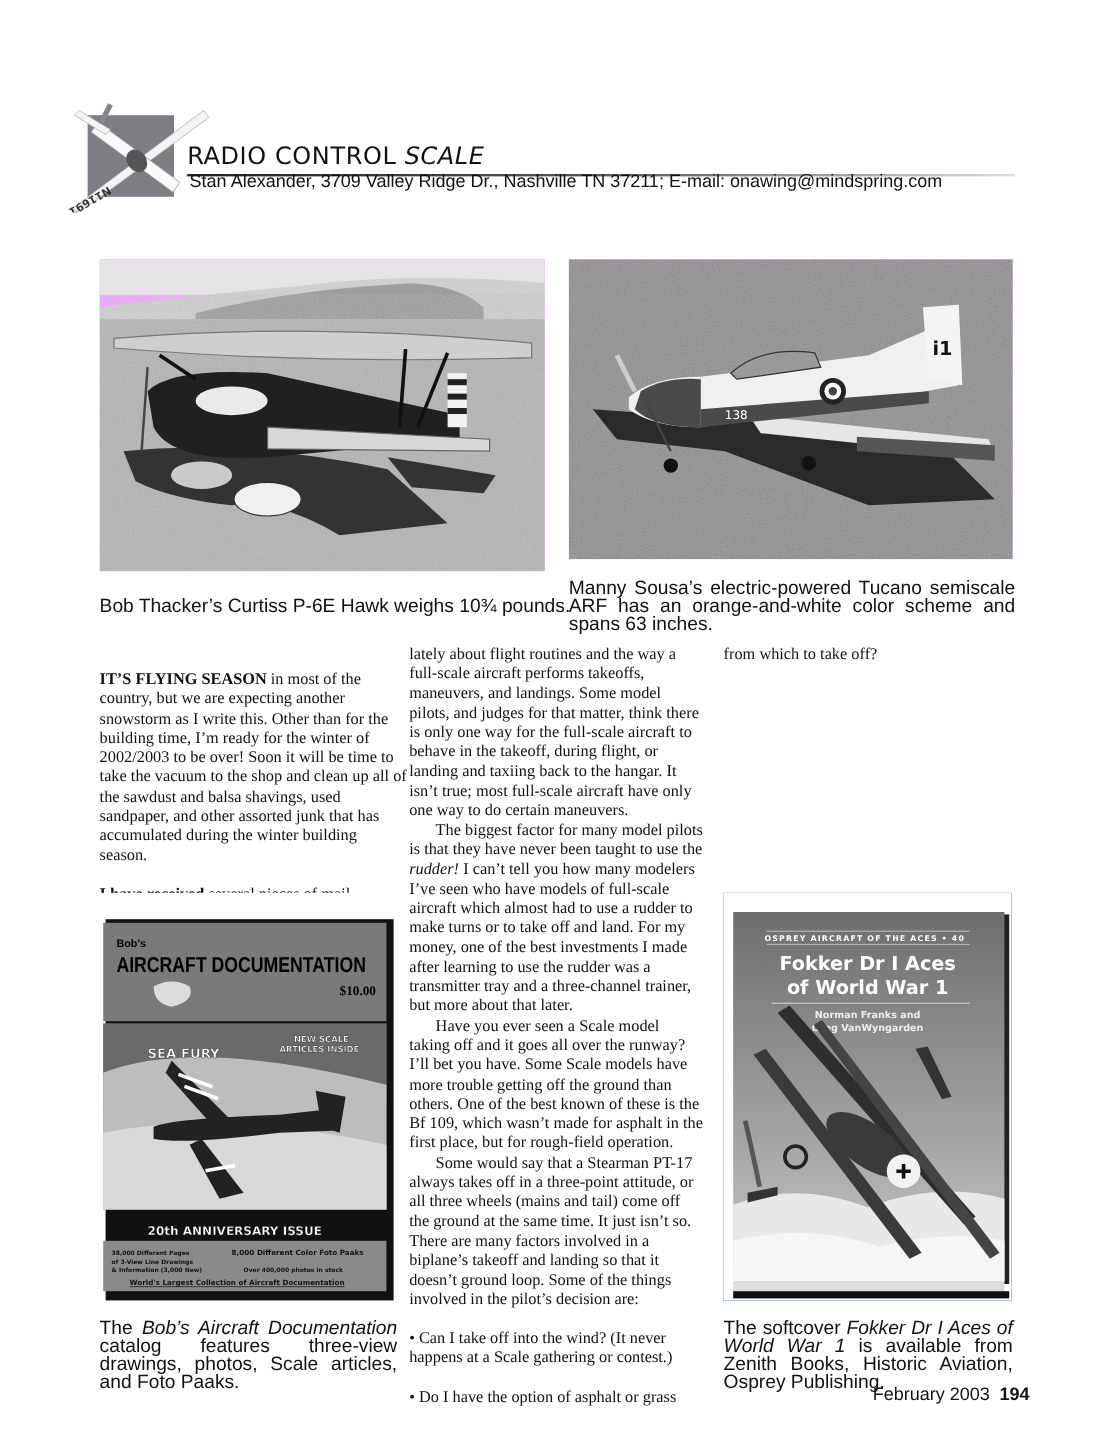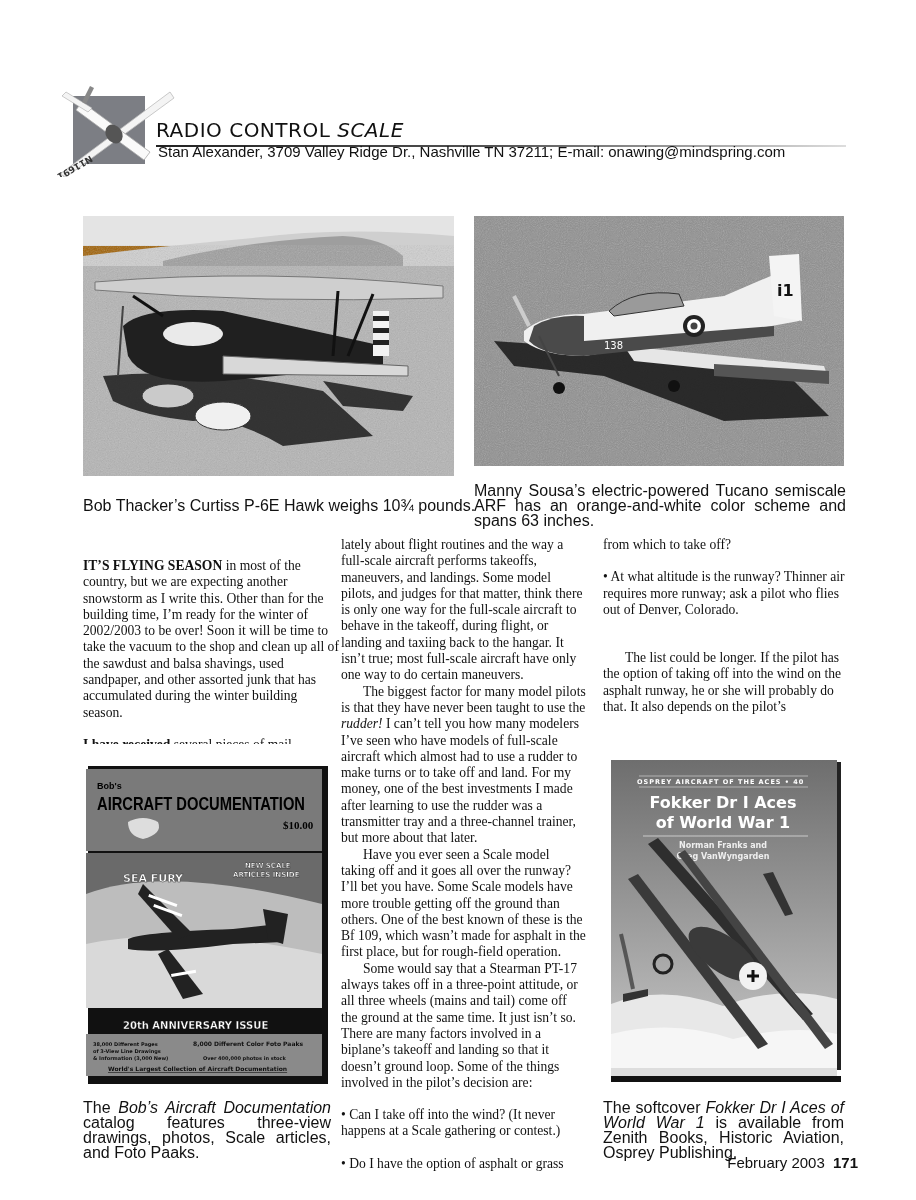--- a/index.html
+++ b/index.html
@@ -8,21 +8,21 @@
 
   
   .logo-box { left:73px; top:96px; width:72px; height:68px; background:#7c7e84; }
   .logo-plane { left:52px; top:82px; width:125px; height:95px; }
   .hdr-title { left:156px; top:118px; font-family:"DejaVu Sans", sans-serif; font-size:20px; letter-spacing:0.5px; color:#111; white-space:nowrap; }
   .hdr-title i { font-style:italic; }
   .hdr-rule { left:156px; top:145px; width:690px; height:2px; background:linear-gradient(to right,#222 0%,#555 50%,#ddd 100%); }
   .hdr-sub { left:158px; top:143px; font-family:"Liberation Sans", sans-serif; font-size:15px; color:#111; white-space:nowrap; }
 
   
-  .photo { background:#a16207; overflow:hidden; }
+  .photo { background:#f0abfc; overflow:hidden; }
   .photo1 { left:83px; top:216px; width:371px; height:260px; }
   .photo2 { left:474px; top:216px; width:370px; height:250px; }
   .photo3 { left:83px; top:744px; width:251px; height:340px; background:#fff; }
   .photo4 { left:603px; top:744px; width:240px; height:340px; background:#3b82f6; }
 
   .caption { font-family:"Liberation Sans", sans-serif; font-weight:normal; font-size:16px; line-height:15px; color:#111; }
   .cap1 { left:83px; top:498px; width:380px; white-space:nowrap; }
   .cap2 { left:474px; top:483px; width:372px; text-align:justify; }
   .cap3 { left:83px; top:1100px; width:248px; text-align:justify; }
   .cap4 { left:603px; top:1100px; width:241px; text-align:justify; }
@@ -201,24 +201,22 @@
   <p class="ind">Some would say that a Stearman PT-17 always takes off in a three-point attitude, or all three wheels (mains and tail) come off the ground at the same time. It just isn’t so. There are many factors involved in a biplane’s takeoff and landing so that it doesn’t ground loop. Some of the things involved in the pilot’s decision are:</p>
   <div class="gap"></div>
   <p>• Can I take off into the wind? (It never happens at a Scale gathering or contest.)</p>
   <div class="gap"></div>
   <p>• Do I have the option of asphalt or grass</p>
 </div>
 
 <div class="abs col col3">
   <p>from which to take off?</p>
   <div class="gap"></div>
-  <p>• At what altitude is the runway? Thinner air requires more runway; ask a pilot who flies out of Denver, Colorado.</p>
-  <div class="gap"></div>
-  <div class="gap"></div>
-  <p class="ind">The list could be longer. If the pilot has the option of taking off into the wind on the asphalt runway, he or she will probably do that. It also depends on the pilot’s</p>
+  <div class="gap"></div>
+  <div class="gap"></div>
 </div>
 
 <div class="abs photo photo4">
   <svg width="240" height="340" viewBox="0 0 240 340">
     <defs>
       <linearGradient id="bk" x1="0" y1="0" x2="0" y2="1">
         <stop offset="0" stop-color="#6e6e6e"></stop>
           <stop offset="0.5" stop-color="#9a9a9a"></stop>
           <stop offset="1" stop-color="#c8c8c8"></stop>
       </linearGradient>
@@ -255,14 +253,14 @@
   </svg>
 </div>
 <div class="abs caption cap4">
   <span>The softcover</span>
   <i>Fokker Dr I Aces of World War 1</i>
   <span>is available from Zenith Books, Historic Aviation, Osprey Publishing.</span>
 </div>
 
 <div class="abs footer">
   <span>February 2003</span>
-  <b>171</b>
+  <b>194</b>
 </div>
 
 </body></html>

